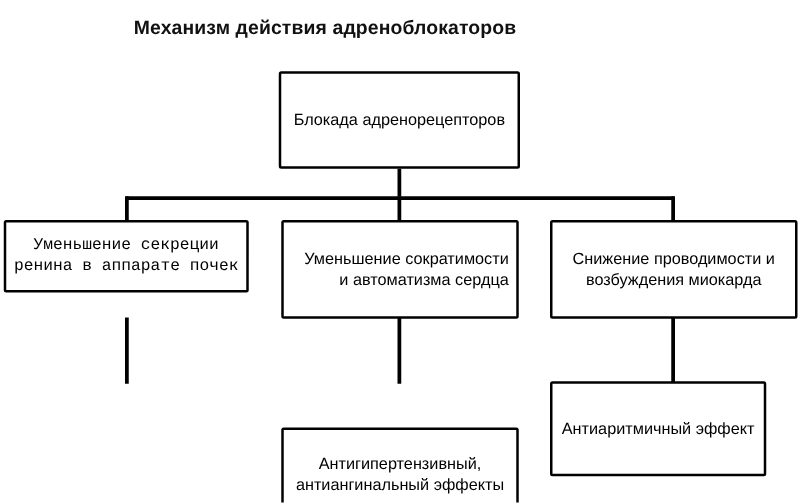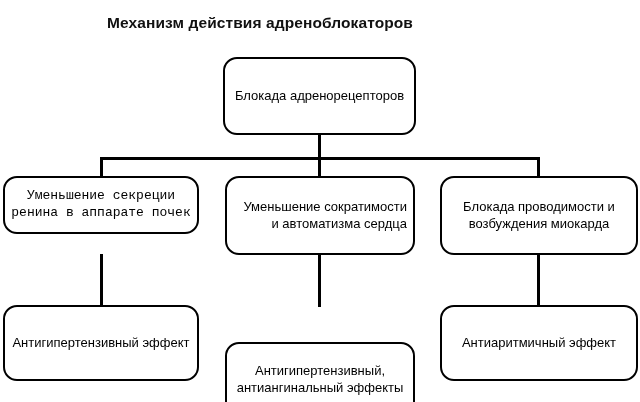--- a/index.html
+++ b/index.html
@@ -30,21 +30,21 @@
     text-align: center;
     font-size: 15.5px;
     font-weight: bold;
     letter-spacing: 0.1px;
     color: #111111;
   }
   .node {
     position: absolute;
     box-sizing: border-box;
     border: 2px solid #000000;
-    border-radius: 14px;
+    border-radius: 2px;
     background: #ffffff;
     display: flex;
     align-items: center;
     justify-content: center;
     text-align: center;
     font-size: 13px;
     line-height: 1.28;
     padding: 4px 6px;
     z-index: 2;
   }
@@ -90,21 +90,21 @@
   #node-bot-2 {
     left: 225px;
     top: 305px;
     width: 190px;
     height: 76px;
     margin-top: 37px;
   }
   #node-bot-3 {
     left: 440px;
     top: 305px;
-    width: 198px;
+    width: 173px;
     height: 76px;
   }
   svg#connectors {
     position: absolute;
     left: 0;
     top: 0;
     width: 640px;
     height: 402px;
     z-index: 1;
   }
@@ -135,26 +135,23 @@
     <span>Блокада адренорецепторов</span>
   </div>
 
   <div class="node" id="node-mid-1">
     <span>Уменьшение секреции ренина в аппарате почек</span>
   </div>
   <div class="node" id="node-mid-2">
     <span>Уменьшение сократимости и автоматизма сердца</span>
   </div>
   <div class="node" id="node-mid-3">
-    <span>Блокада проводимости и возбуждения миокарда</span>
+    <span>Снижение проводимости и возбуждения миокарда</span>
   </div>
 
-  <div class="node" id="node-bot-1">
-    <span>Антигипертензивный эффект</span>
-  </div>
   <div class="node" id="node-bot-2">
     <span>Антигипертензивный, антиангинальный эффекты</span>
   </div>
   <div class="node" id="node-bot-3">
     <span>Антиаритмичный эффект</span>
   </div>
 
 </div>
 
 </body></html>

